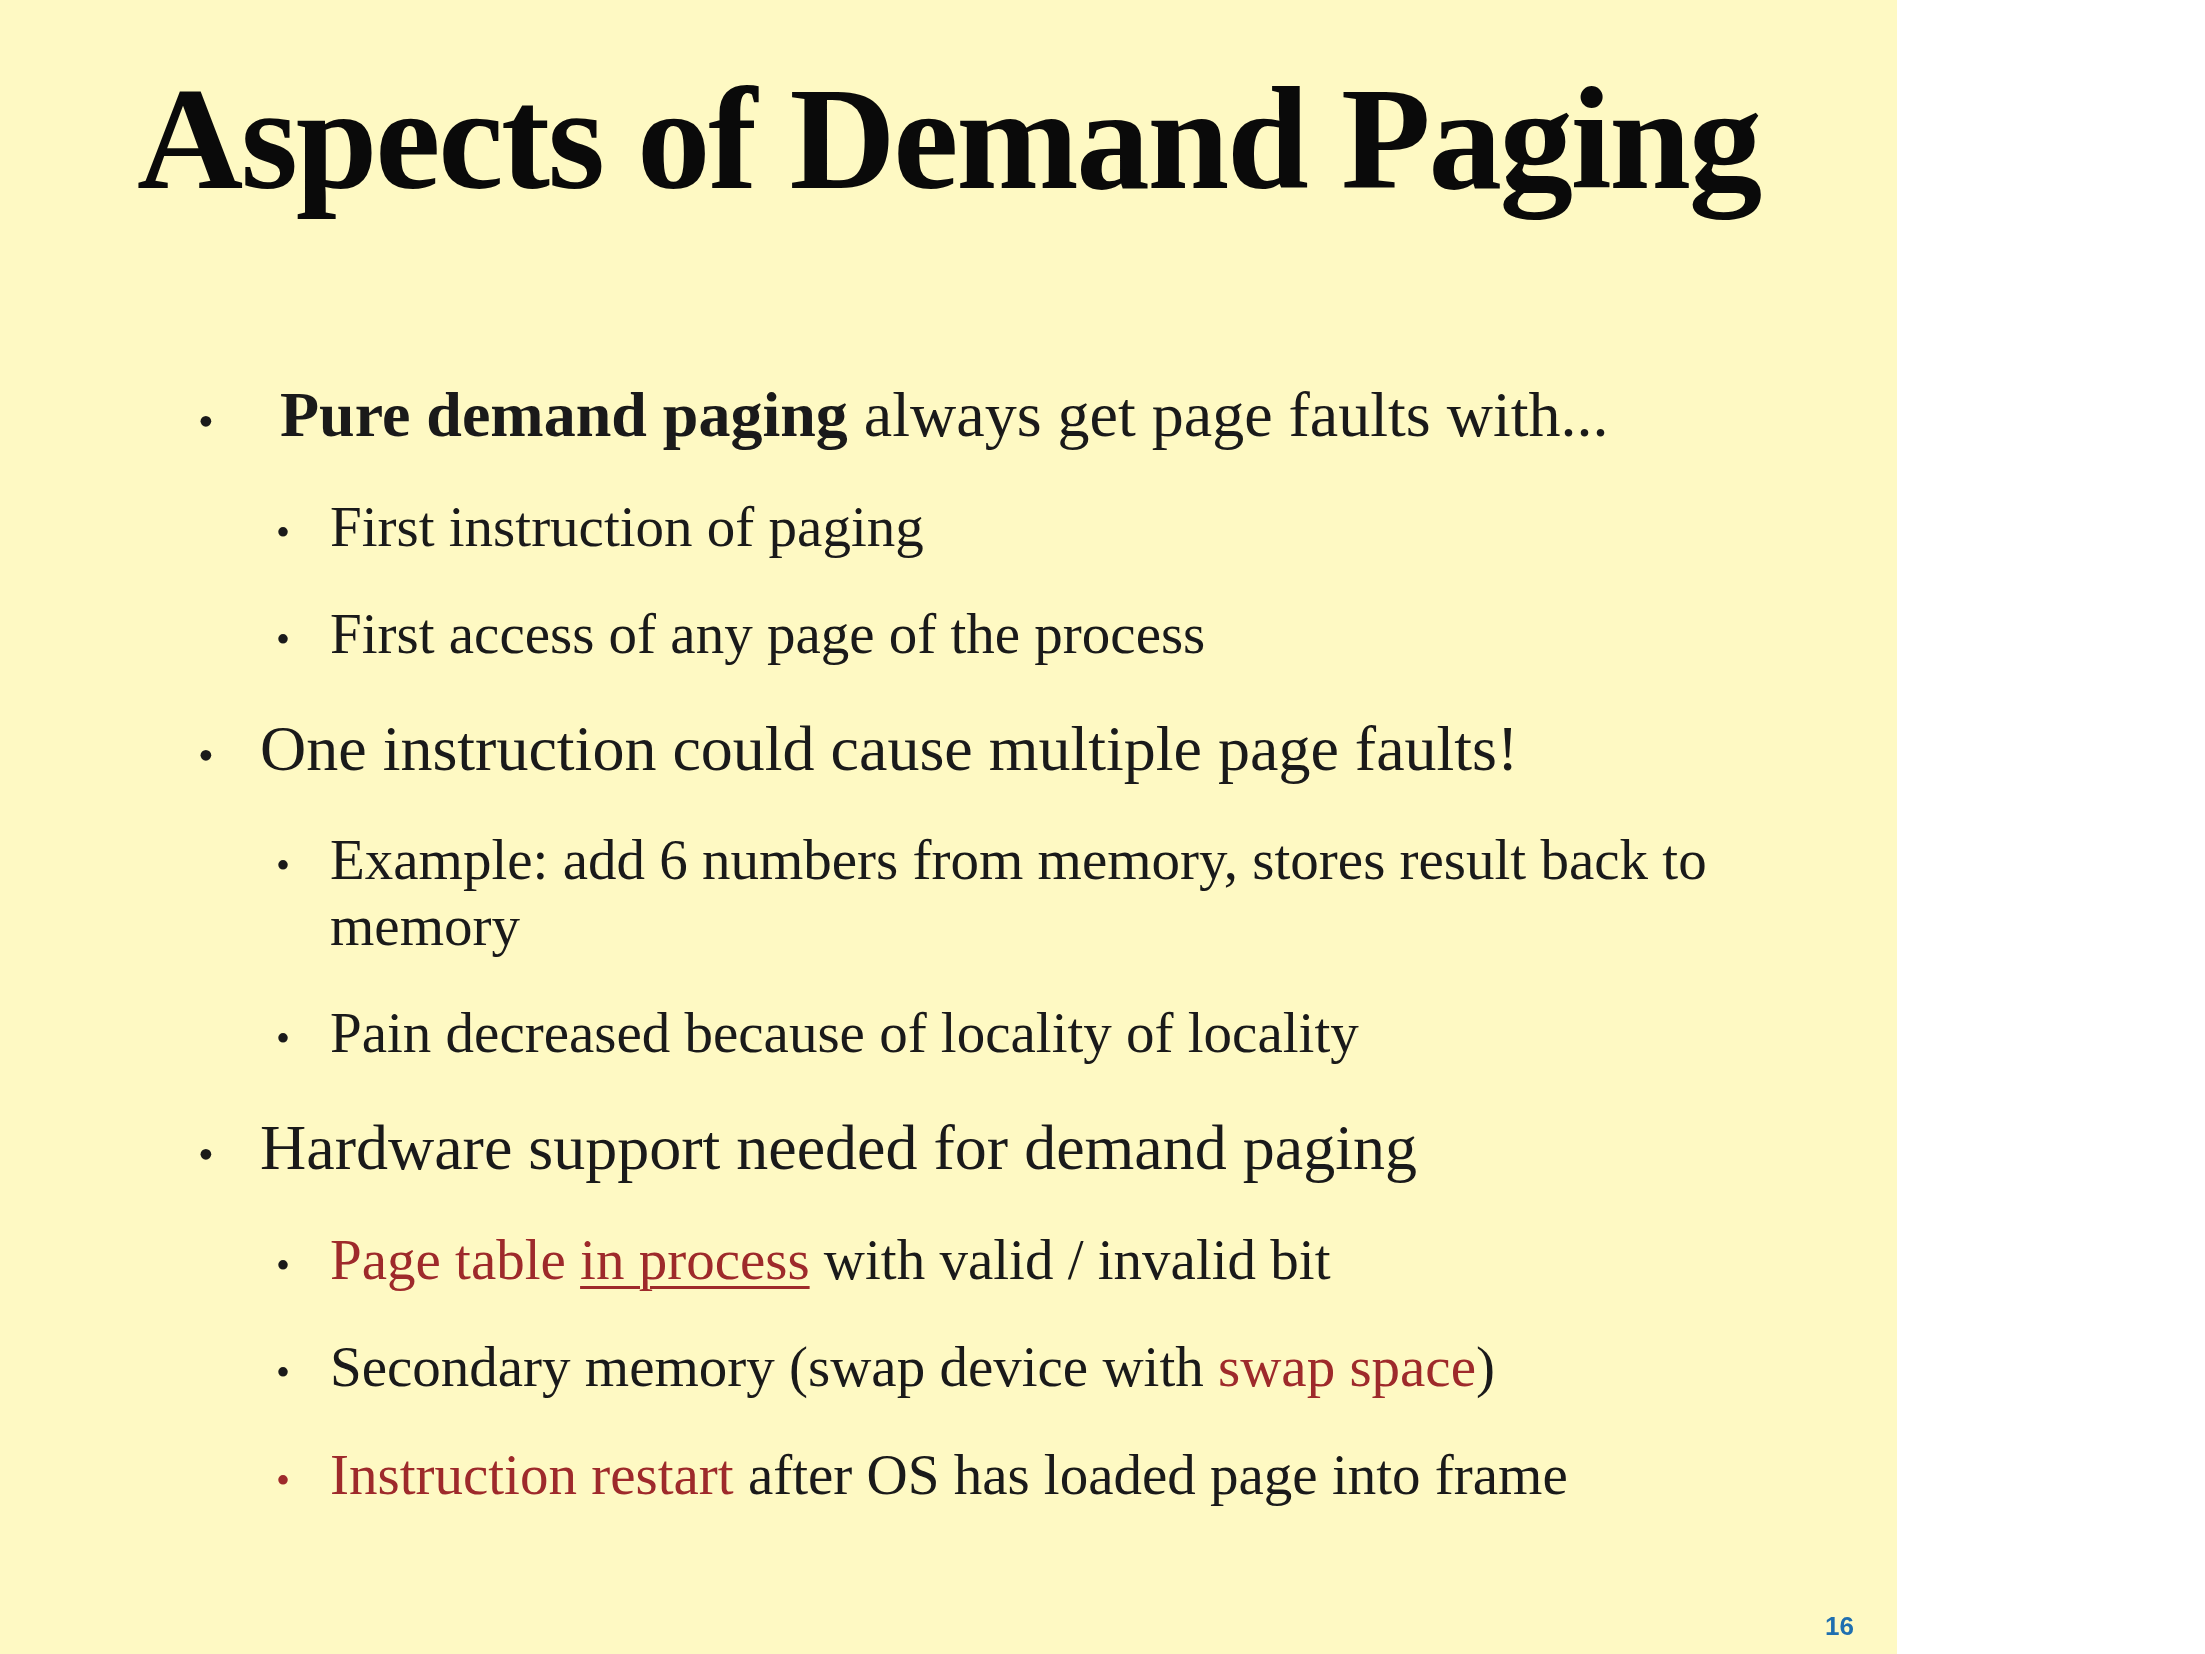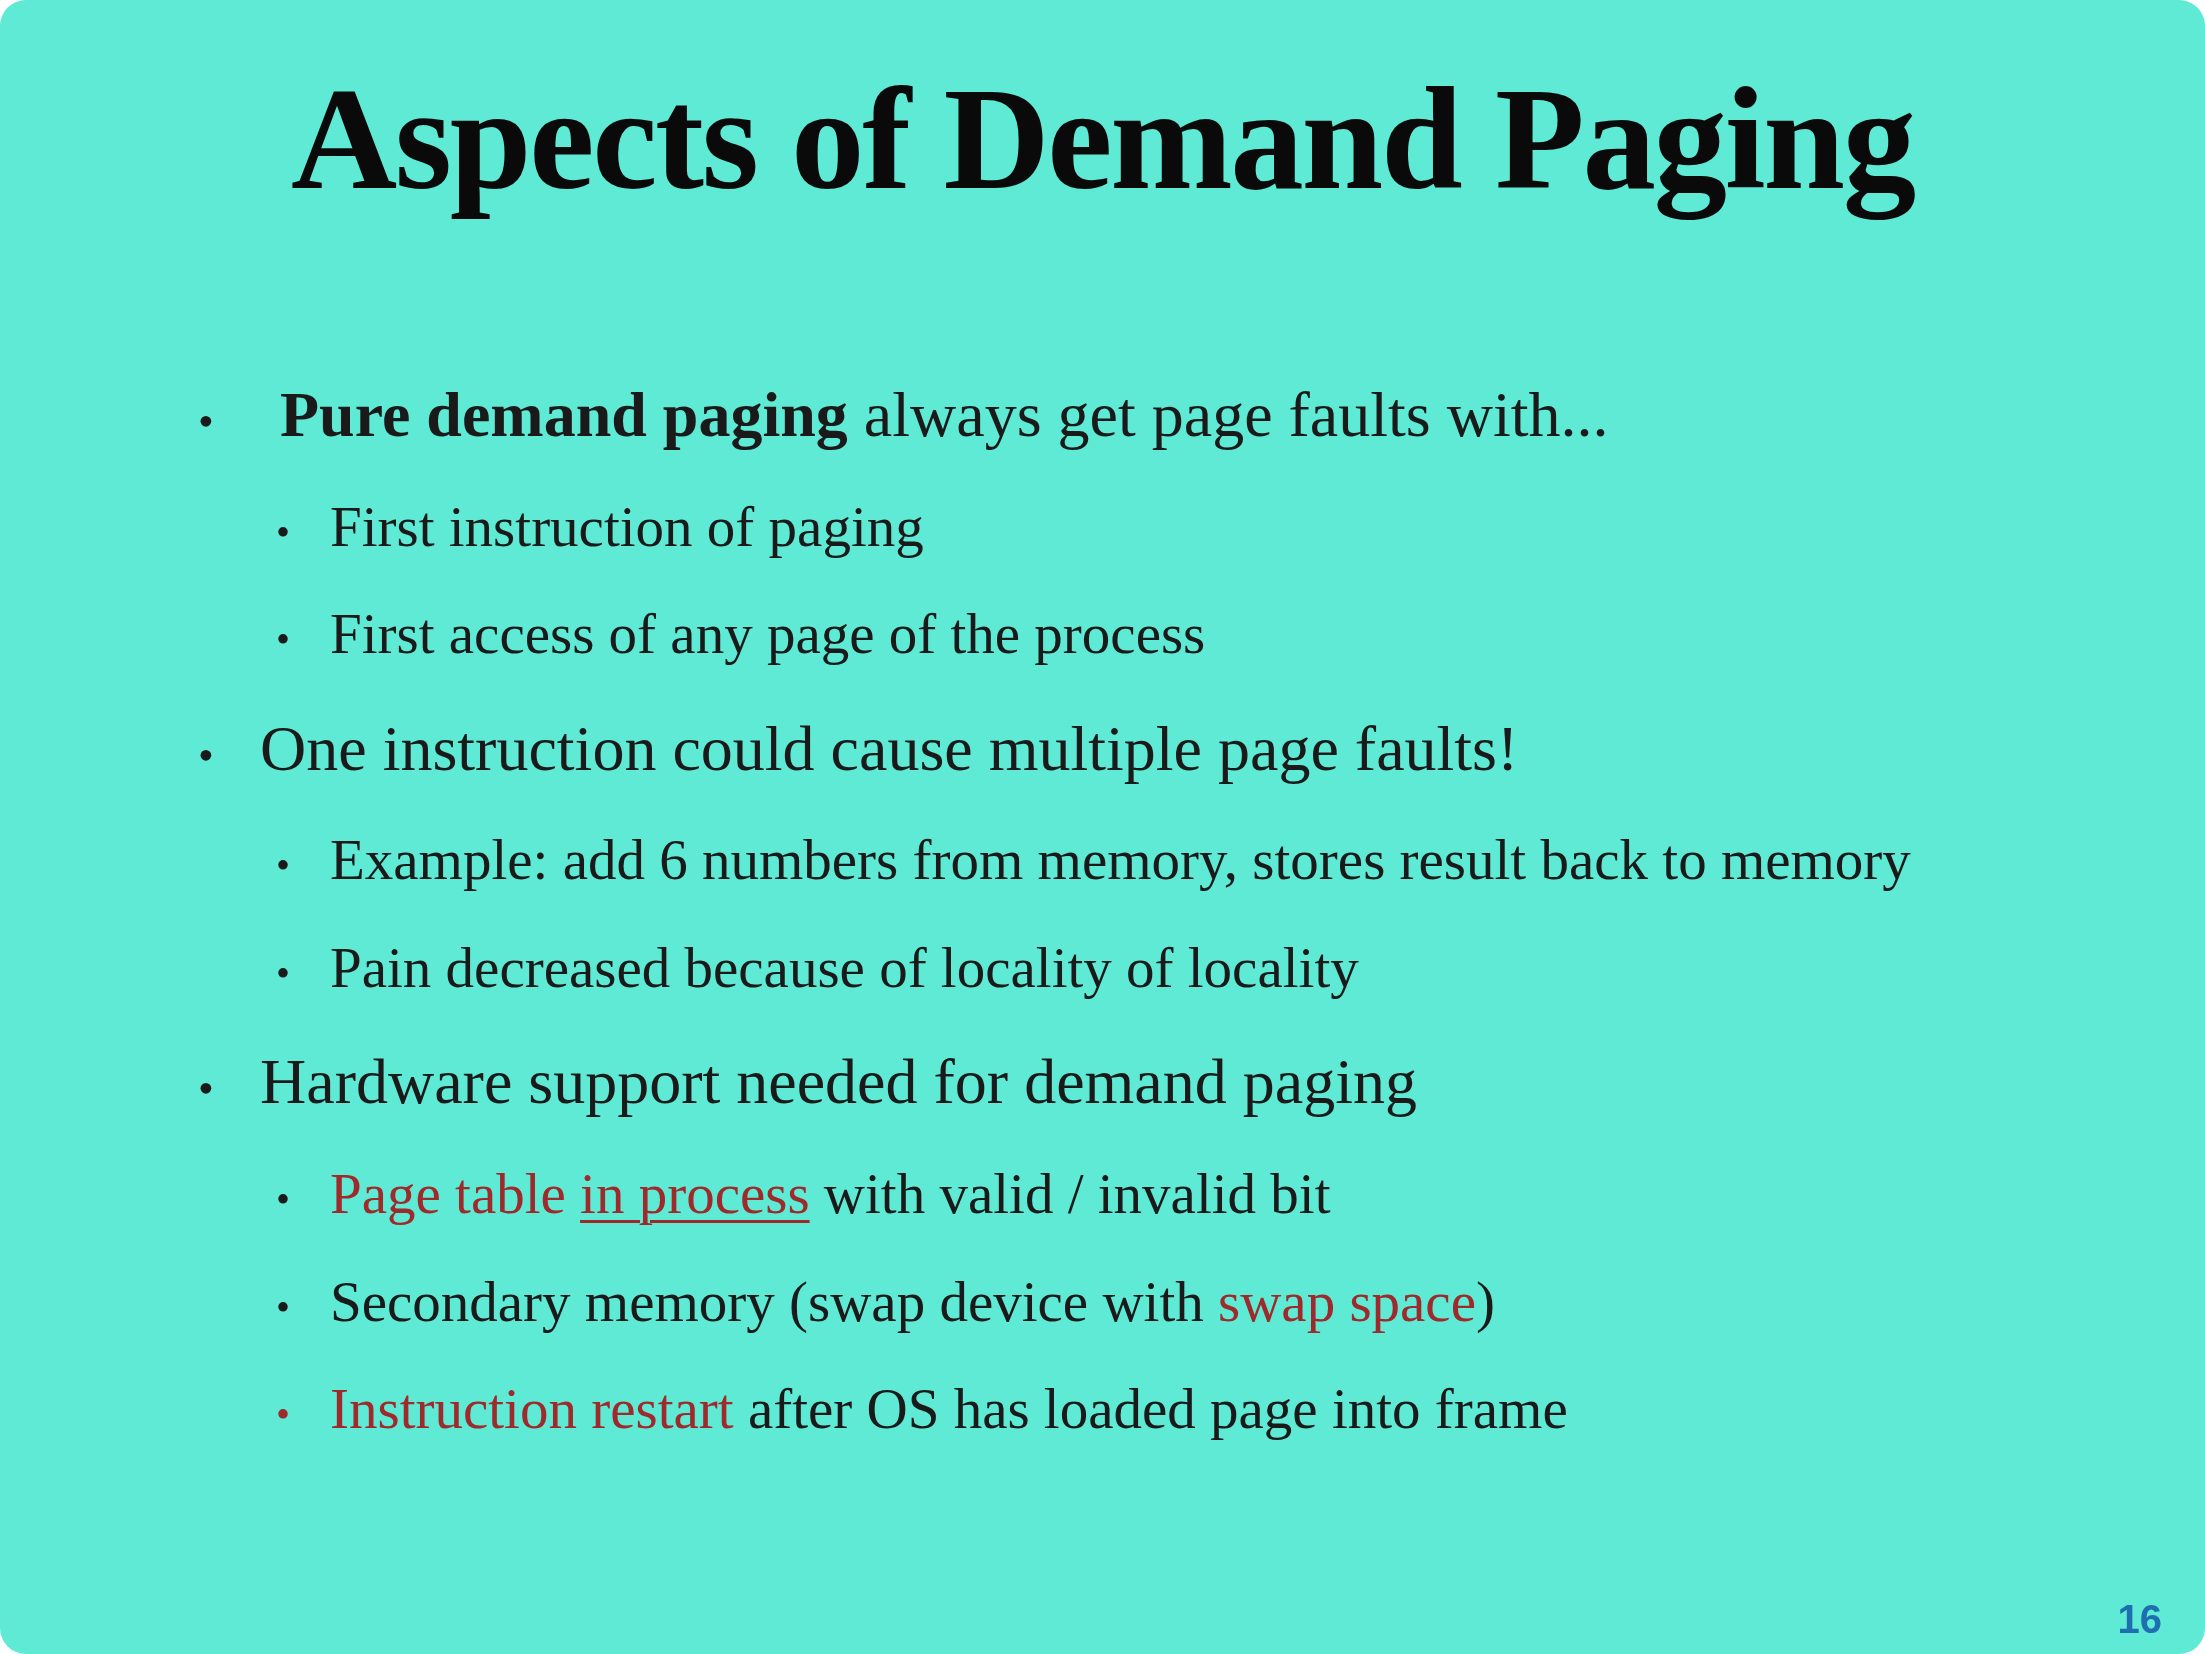--- a/index.html
+++ b/index.html
@@ -2,27 +2,26 @@
 <html style="font-size:12.4px"><head>
 <meta charset="utf-8">
 <style>
   html, body {
     margin: 0;
     padding: 0;
     background: #ffffff;
   }
   .slide {
     position: relative;
-    width: 2205px;
+    width: 1897px;
     height: 1654px;
-    background: #5eead4;
+    background: #fef9c3;
     overflow: hidden;
     font-family: "Liberation Serif", serif;
     color: #1a1a1a;
-    border-radius: 26px;
   }
   .title {
     position: absolute;
     top: 62px;
     left: 0;
     right: 0;
     margin: 0;
     text-align: center;
     font-size: 147px;
     line-height: 1.05;
@@ -78,21 +77,21 @@
     text-underline-offset: 7px;
     text-decoration-thickness: 3.1px;
     cursor: pointer;
   }
   .pageno {
     position: absolute;
     right: 43px;
     bottom: 12.4px;
     font-family: "Liberation Sans", sans-serif;
     font-weight: 700;
-    font-size: 40px;
+    font-size: 26px;
     color: #1f6fb0;
   }
 </style>
 </head>
 <body>
 
 <div class="slide">
 
   <h1 class="title">Aspects of Demand Paging</h1>
 

